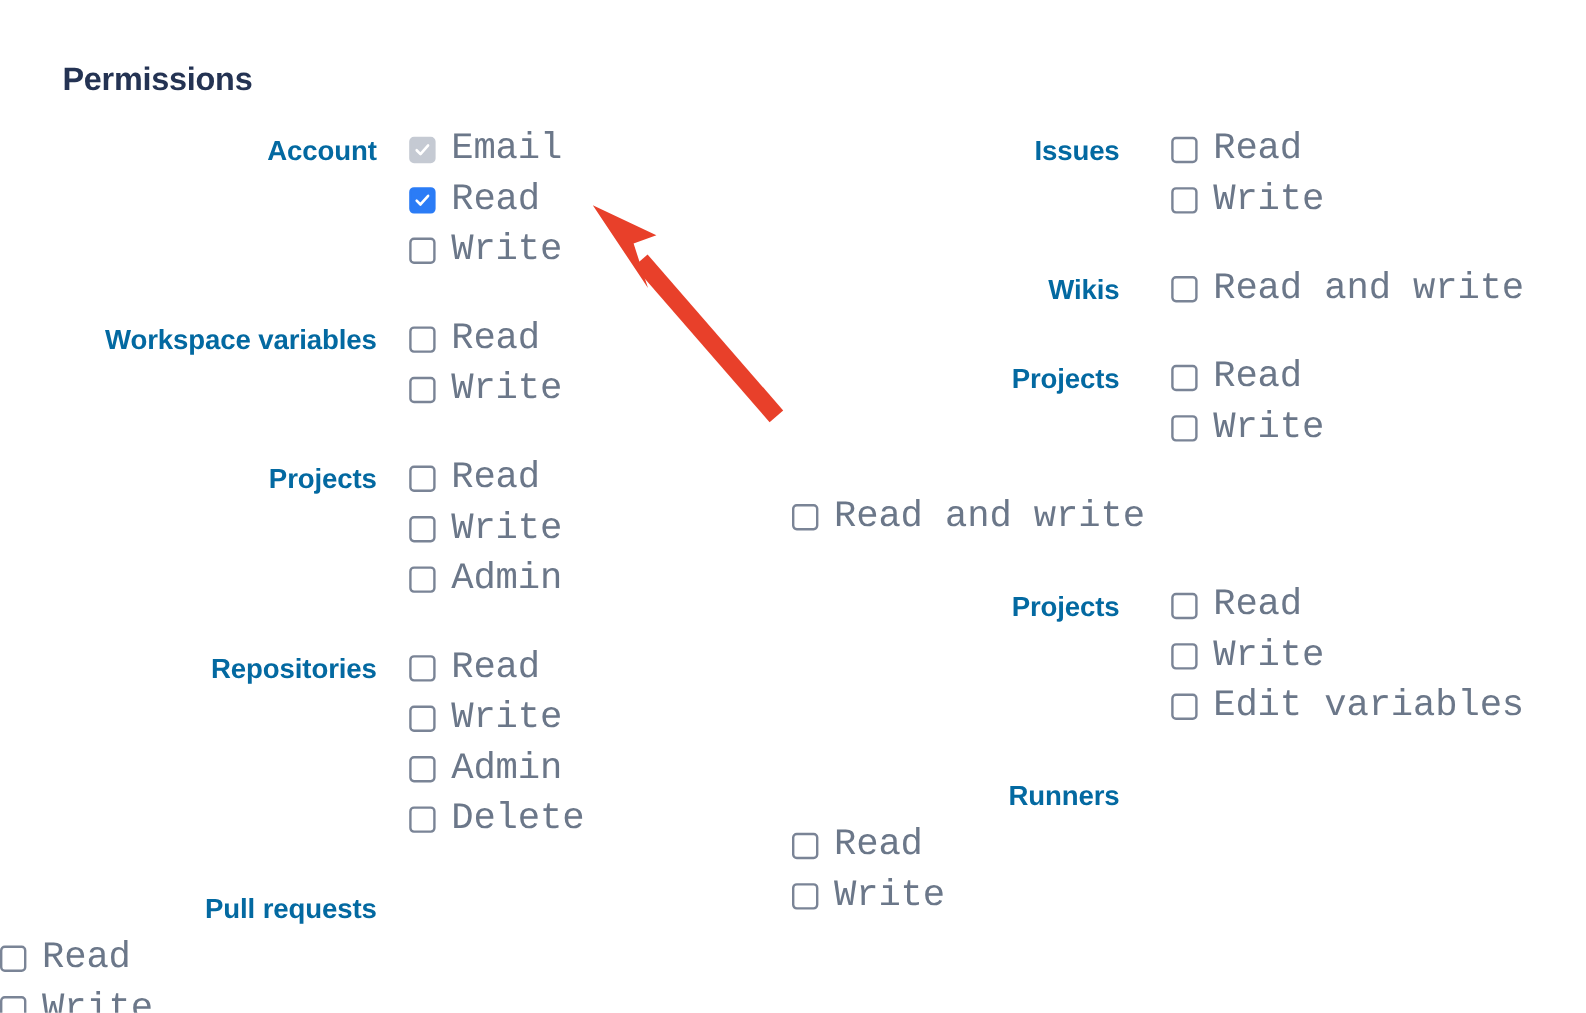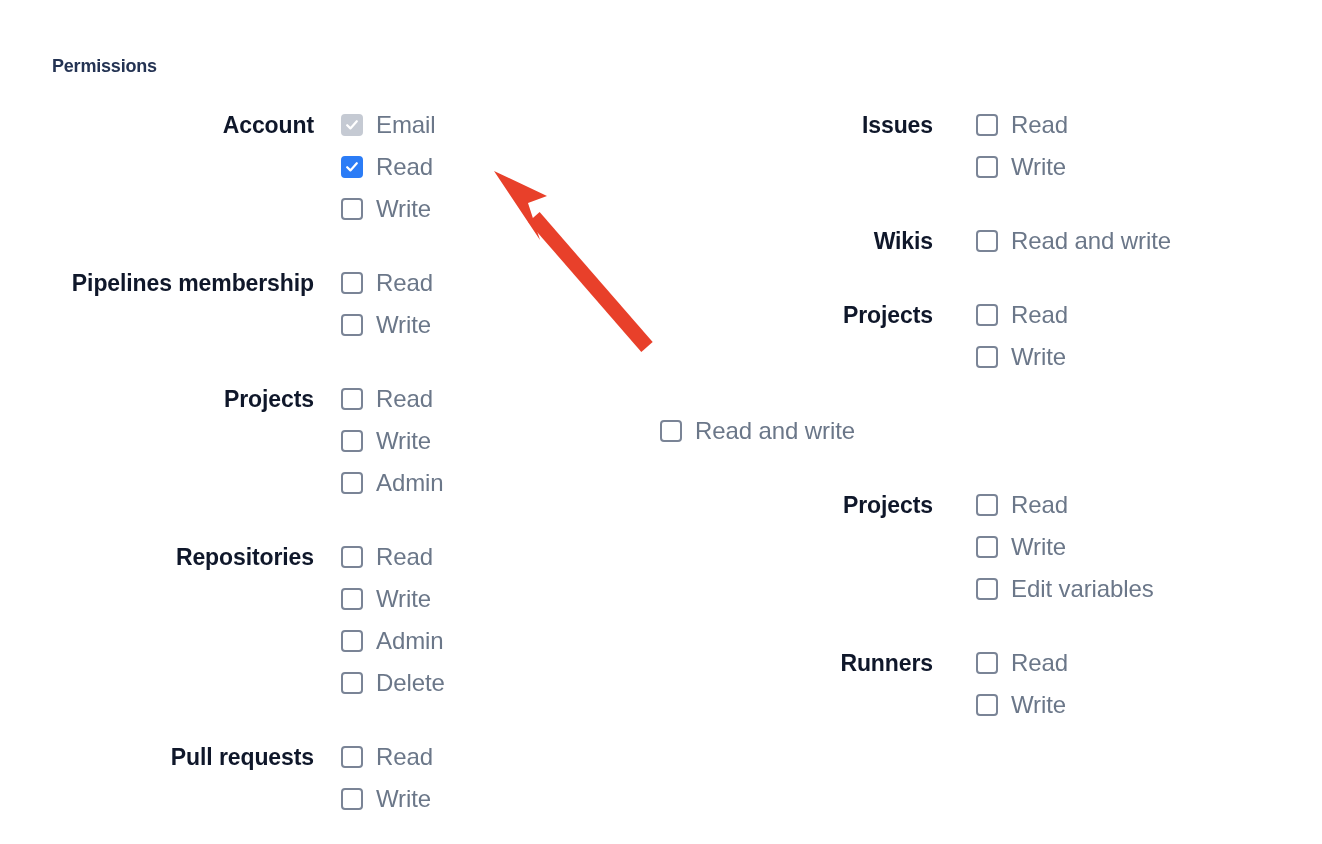--- a/index.html
+++ b/index.html
@@ -15,21 +15,21 @@
     -webkit-font-smoothing: antialiased;
     overflow: hidden;
     position: relative;
   }
 
   
   .page-title {
     position: absolute;
     left: 52px;
     top: 49px;
-    font-size: 18px;
+    font-size: 27px;
     font-weight: bold;
     color: #243353;
     letter-spacing: -0.2px;
     line-height: 34px;
     margin: 0;
   }
 
   
   .columns {
     position: absolute;
@@ -43,26 +43,26 @@
   }
   .perm-column.left  { left: 0px;   width: 660px; }
   .perm-column.right { left: 660px; width: 660px; }
 
   
   .perm-group {
     display: flex;
     align-items: flex-start;
     margin-bottom: 32px;
   }
-  .perm-group:last-child { margin-bottom: 0; }
+  .perm-group:last-child { margin-bottom: 0; flex-direction: column; }
 
   .group-label {
     font-size: 23px;
     font-weight: bold;
-    color: #0f172a;
+    color: #0369a1;
     text-align: right;
     line-height: 42px;
     letter-spacing: -0.1px;
     flex: 0 0 auto;
     white-space: normal;
   }
   .perm-column.left  .group-label { width: 314px; padding-right: 27px; }
   .perm-column.right .group-label { width: 273px; padding-right: 43px; }
 
   .options {
@@ -101,25 +101,26 @@
     top: 3px;
     width: 12px;
     height: 12px;
     display: none;
   }
   .cbox.checked .tick,
   .cbox.disabled-checked .tick { display: block; }
 
   .opt-label {
     margin-left: 13px;
-    font-size: 24px;
+    font-size: 31px;
     color: #6b7789;
     line-height: 42px;
     letter-spacing: -0.1px;
     white-space: nowrap;
+    font-family: Liberation Mono, monospace;
   }
 
   
   .annotation-arrow {
     position: absolute;
     left: 0;
     top: 0;
     width: 1322px;
     height: 844px;
     pointer-events: none;
@@ -151,21 +152,21 @@
             </span>
             <span class="opt-label">Read</span>
           </label>
           <label class="opt-row">
             <span class="cbox" role="checkbox" aria-checked="false"></span>
             <span class="opt-label">Write</span>
           </label>
         </div>
       </div>
       <div class="perm-group">
-        <div class="group-label">Pipelines membership</div>
+        <div class="group-label">Workspace variables</div>
         <div class="options">
           <label class="opt-row">
             <span class="cbox" role="checkbox" aria-checked="false"></span>
             <span class="opt-label">Read</span>
           </label>
           <label class="opt-row">
             <span class="cbox" role="checkbox" aria-checked="false"></span>
             <span class="opt-label">Write</span>
           </label>
         </div>

